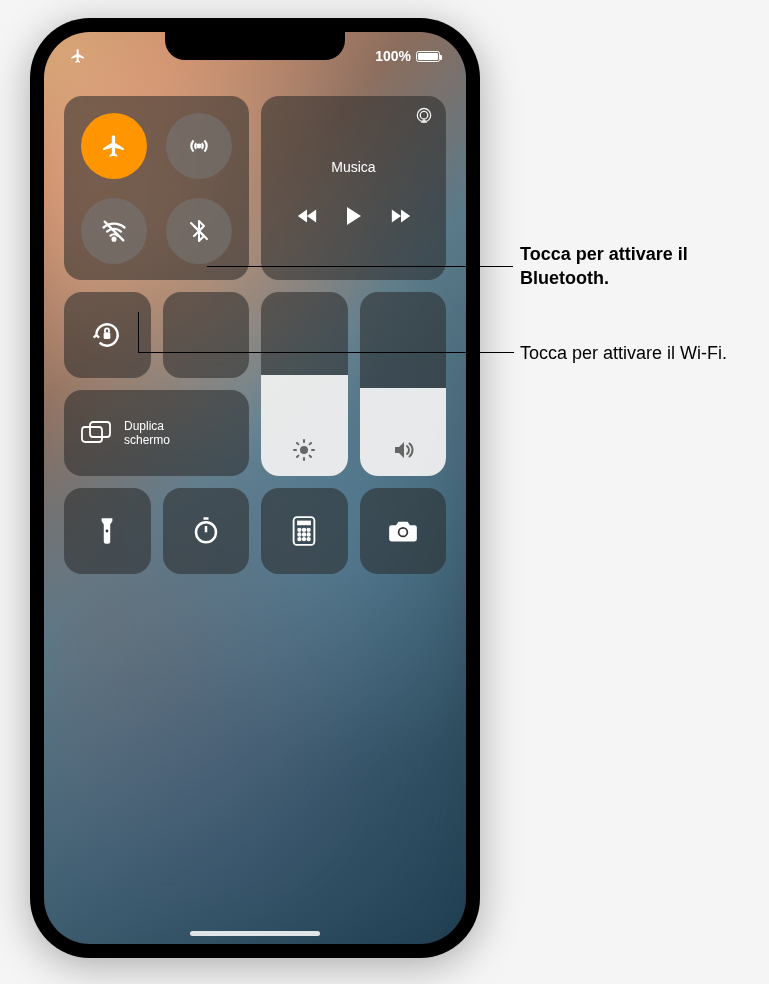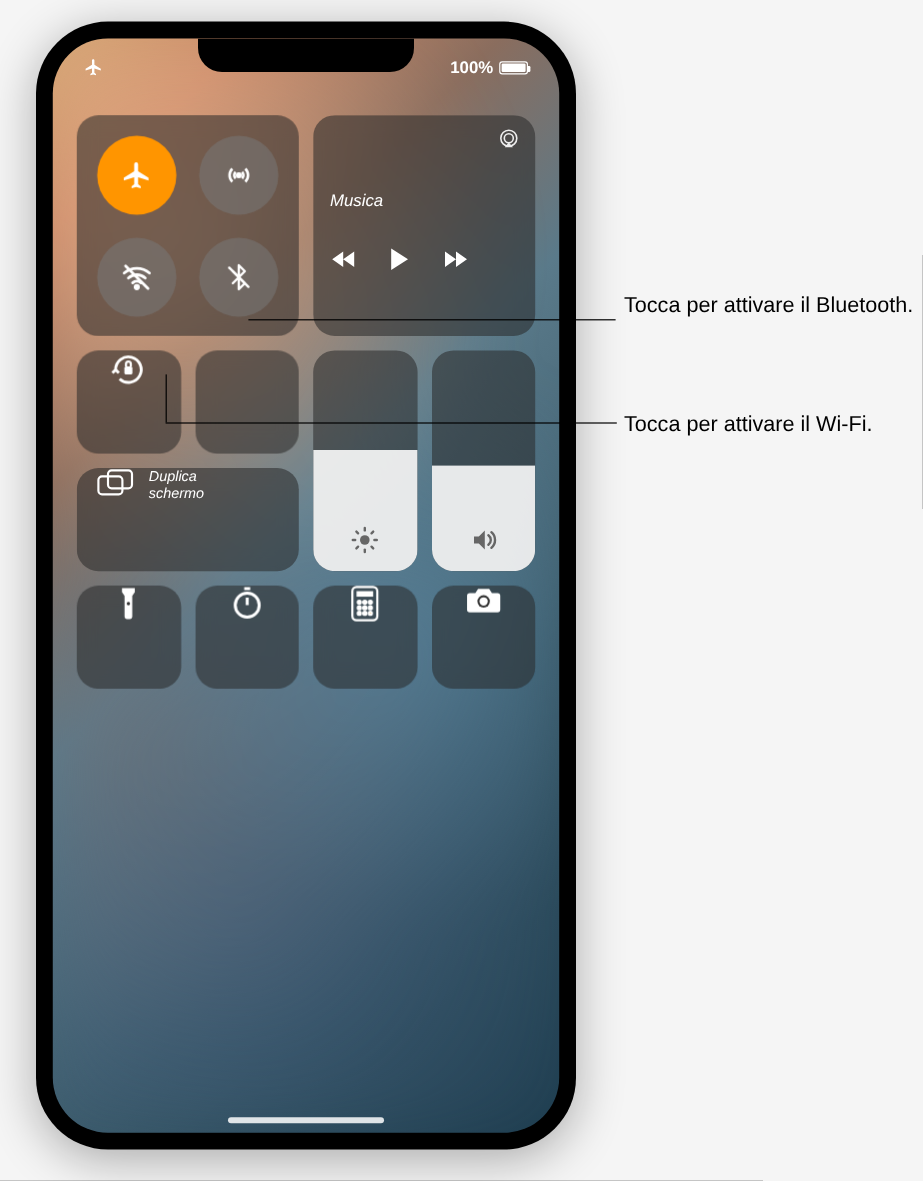--- a/index.html
+++ b/index.html
@@ -87,23 +87,23 @@
     grid-template-columns: repeat(4, 1fr);
     grid-auto-rows: 86px;
     gap: 12px;
   }
   .module {
     background: rgba(40,40,40,0.55);
     backdrop-filter: blur(8px);
     border-radius: 18px;
     color: #fff;
     display: flex;
+    align-items: center;
     justify-content: center;
     position: relative;
-    font-style: italic;
   }
   .conn-module {
     grid-column: 1 / 3;
     grid-row: 1 / 3;
     display: grid;
     grid-template-columns: 1fr 1fr;
     grid-template-rows: 1fr 1fr;
     gap: 10px;
     padding: 12px;
   }
@@ -357,17 +357,17 @@
             <circle cx="13" cy="11" r="3" fill="#fff"></circle>
           </svg>
       </div>
     </div>
 
     <div class="home-indicator"></div>
   </div>
 </div>
 
 <div class="callout-line" style="left:207px; top:266px; width:306px;"></div>
-<div class="callout" style="left:520px; top:242px;">Tocca per attivare il Bluetooth.</div>
+<div class="callout" style="left:520px; top:242px;font-weight:bold;">Tocca per attivare il Bluetooth.</div>
 
 <div class="callout-line" style="left:138px; top:352px; width:376px;"></div>
 <div class="callout-line" style="left:138px; top:312px; width:1px; height:40px; border-top:none; border-left:1px solid #000;"></div>
 <div class="callout" style="left:520px; top:341px;">Tocca per attivare il Wi-Fi.</div>
 
 </body></html>

